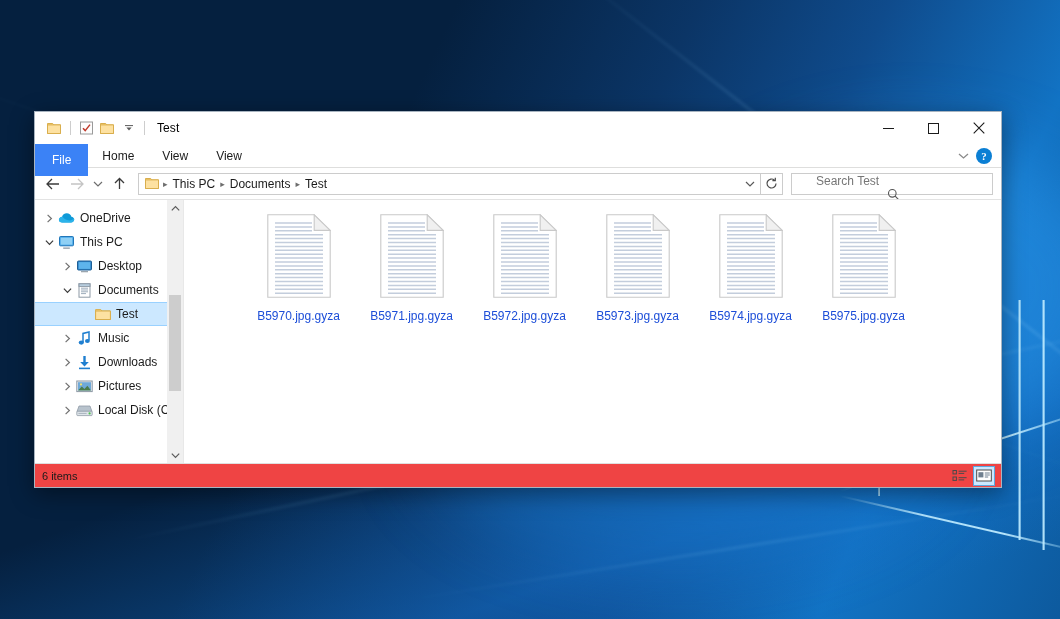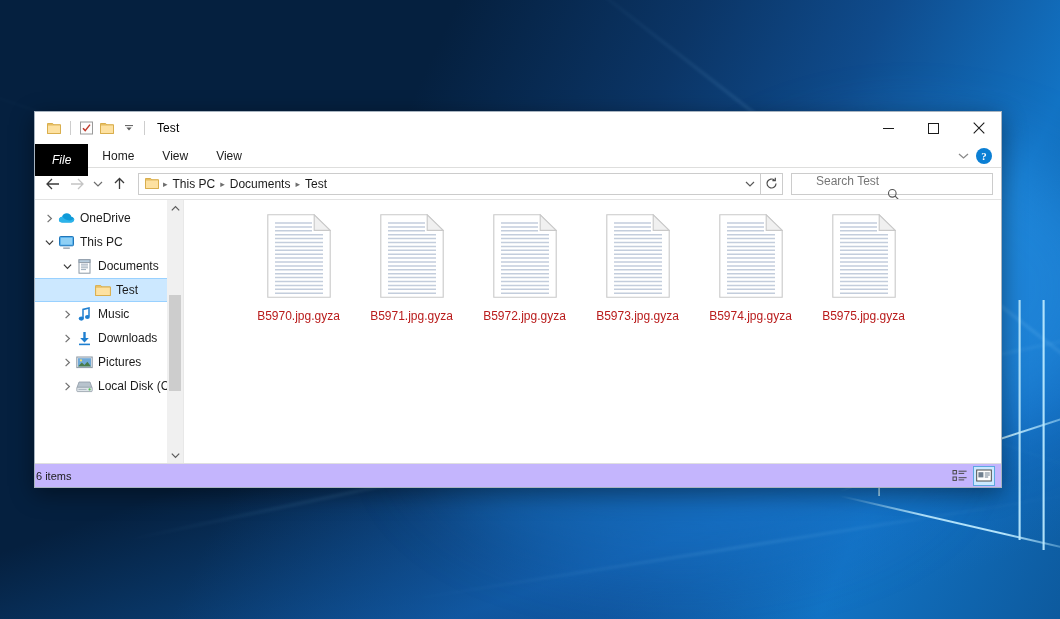--- a/index.html
+++ b/index.html
@@ -81,24 +81,23 @@
     position: relative;
     border-bottom: 1px solid #dededd;
   }
   .tab {
     padding: 0 14px;
     display: flex; align-items: center;
     font-size: 12px; color: #1b1b1b;
     cursor: default;
   }
   .tab.file {
-    background: #000000; color: #fff;
+    background: #3b82f6; color: #fff;
     padding: 16px 17px;
     font-size: 12px;
-    font-style: italic;
   }
   #ribbon-right {
     position: absolute; right: 4px; top: 0; height: 24px;
     display: flex; align-items: center; gap: 7px; padding-right: 5px;
   }
   #help-icon {
     width: 16px; height: 16px; border-radius: 50%;
     background: #0b7fd4; color: #fff;
     font-size: 11px; font-weight: bold;
     display: flex; align-items: center; justify-content: center;
@@ -225,31 +224,31 @@
   }
   .fileitem {
     width: 113px;
     padding: 4px 0 6px 0;
     display: flex; flex-direction: column; align-items: center;
     cursor: default;
   }
   .fileicon-wrap { padding: 2px; border-radius: 1px; }
   .filename {
     margin-top: 6px;
-    font-size: 12px; color: #b91c1c;
+    font-size: 12px; color: #1d4ed8;
     white-space: nowrap;
   }
 
   
   #statusbar {
     height: 24px; flex: 0 0 24px;
-    background: #c4b5fd;
+    background: #ef4444;
     border-top: 1px solid #dfdfdf;
     display: flex; align-items: center;
-    padding: 0 6px 0 1px;
+    padding: 0 6px 0 7px;
     font-size: 11px; color: #1b1b1b;
   }
   #status-spacer { flex: 1; }
   .viewbtn {
     width: 22px; height: 20px;
     display: flex; align-items: center; justify-content: center;
     margin-left: 2px;
   }
   .viewbtn.active {
     background: #cce8ff;
@@ -438,20 +437,35 @@
               </svg>
             </span>
             <span class="nav-ico">
               <svg width="17" height="14" viewBox="0 0 17 14">
                 <rect x="1.5" y="1.5" width="14" height="9.3" rx="1" fill="#3aa0e8" stroke="#2176b8"></rect>
                 <rect x="2.6" y="2.6" width="11.8" height="7.1" fill="#8fd0f5"></rect>
                 <path d="M5.2 12.6h6.6v1H5.2z" fill="#6b7b8b"></path>
               </svg>
             </span>
             <span class="navlabel">This PC</span>
+          </div>
+          <div class="navitem" style="padding-left: 24px;">
+            <span class="expander">
+              <svg width="7" height="9" viewBox="0 0 7 9">
+                <path d="M1.6.9l3.8 3.6-3.8 3.6" fill="none" stroke="#717171" stroke-width="1.2"></path>
+              </svg>
+            </span>
+            <span class="nav-ico">
+              <svg width="17" height="14" viewBox="0 0 17 14">
+                <rect x="1.5" y="2" width="14" height="9" rx="1" fill="#2f83c8" stroke="#1f5f95"></rect>
+                <rect x="2.7" y="3.1" width="11.6" height="6.8" fill="#5eb4ec"></rect>
+                <path d="M5 12.3h7v.9H5z" fill="#707e8c"></path>
+              </svg>
+            </span>
+            <span class="navlabel">Desktop</span>
           </div>
           <div class="navitem" style="padding-left: 24px;">
             <span class="expander open">
               <svg width="9" height="7" viewBox="0 0 9 7">
                 <path d="M.9 1.6l3.6 3.8 3.6-3.8" fill="none" stroke="#3b3b3b" stroke-width="1.2"></path>
               </svg>
             </span>
             <span class="nav-ico">
               <svg width="15" height="15" viewBox="0 0 15 15">
                 <rect x="2" y=".8" width="11" height="13.4" fill="#fff" stroke="#8d9aa6"></rect>

